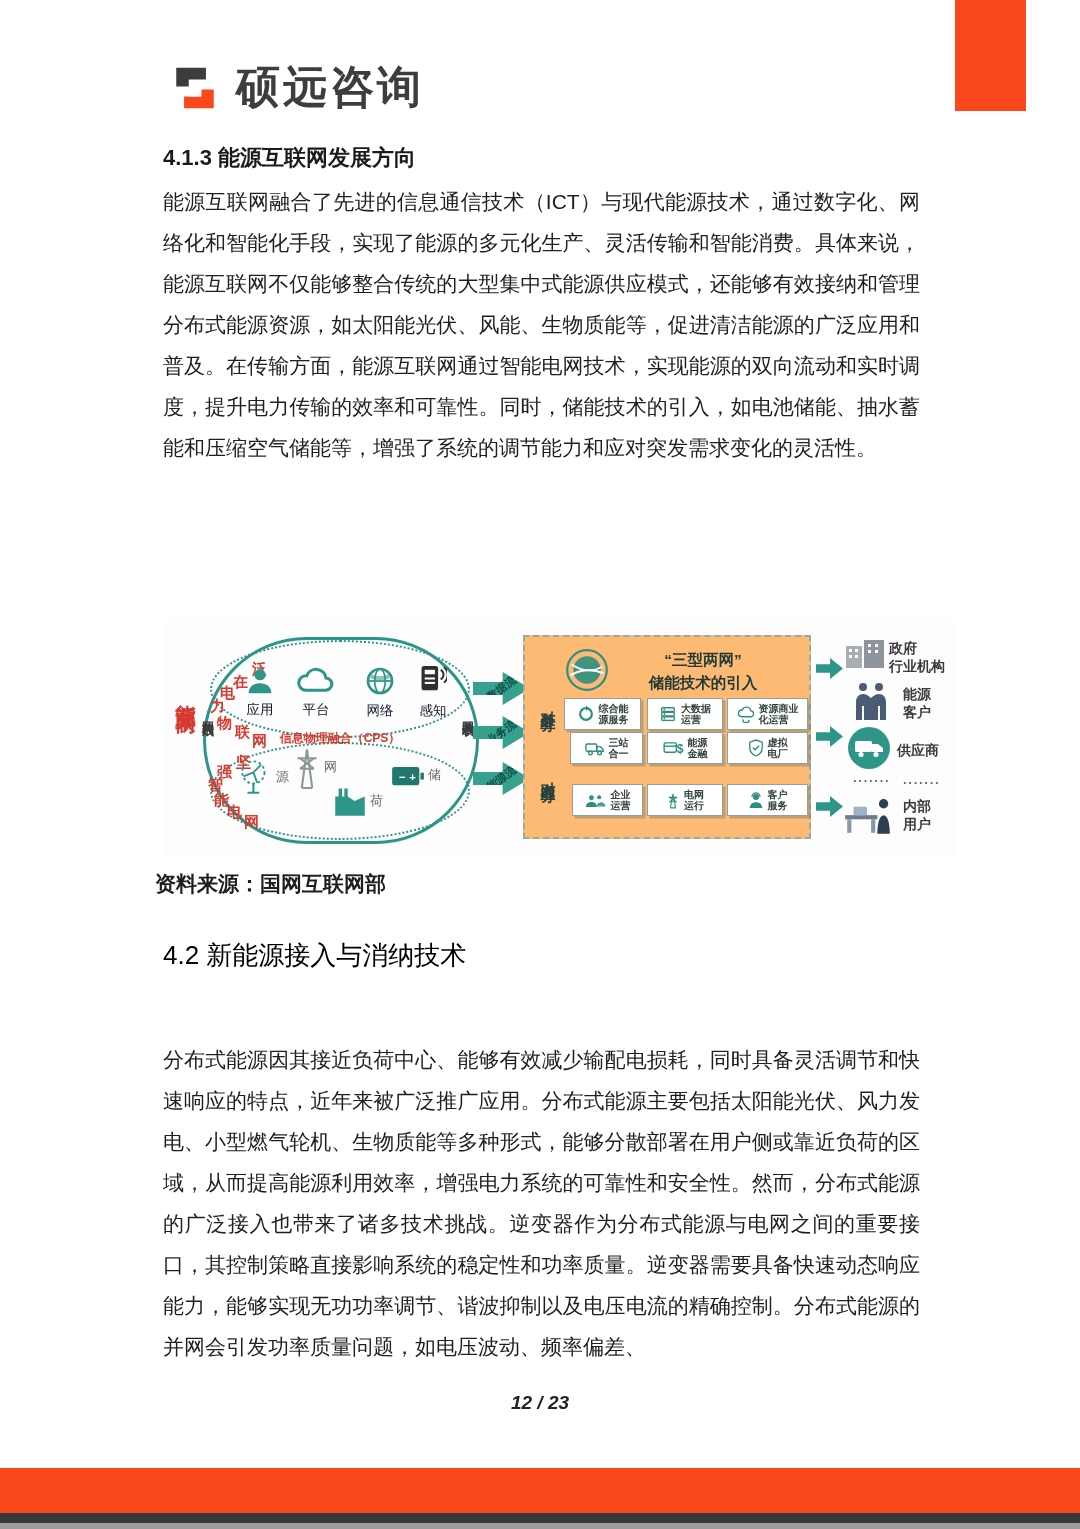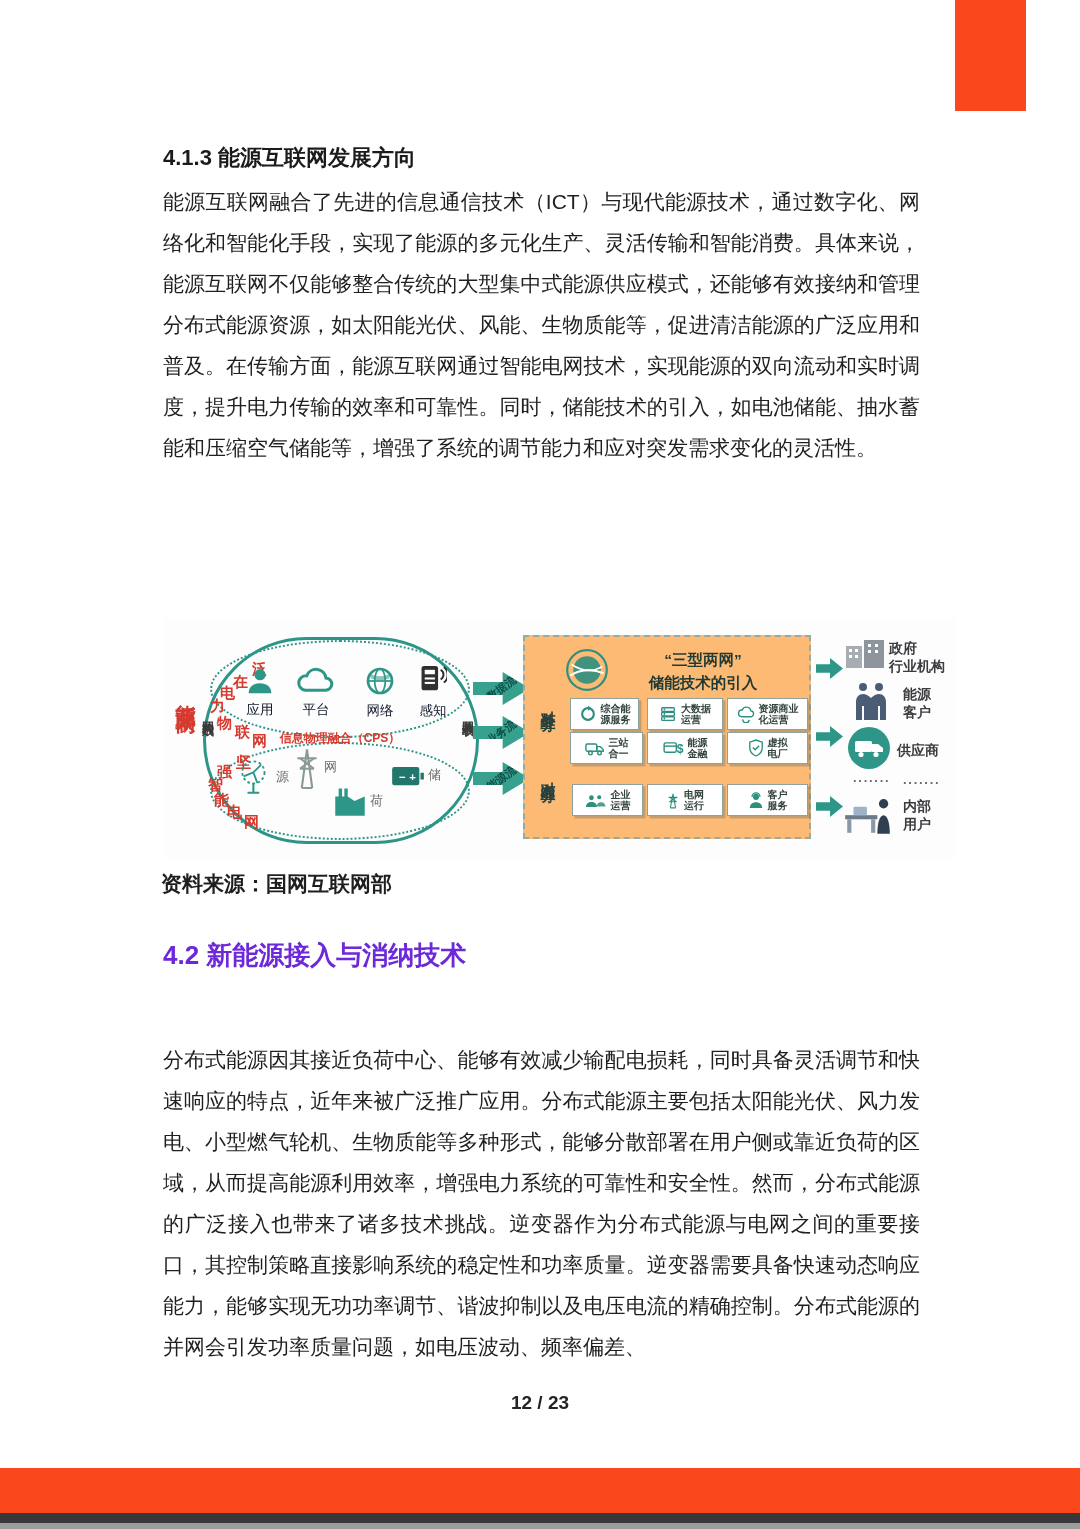--- a/index.html
+++ b/index.html
@@ -11,28 +11,28 @@
   .brand-name{font-size:44px;font-weight:bold;color:#3d3d3d;letter-spacing:3px;}
 
   
   .corner-block{position:absolute;left:955px;top:0;width:71px;height:111px;background:#fa481c;}
   .footer-orange{position:absolute;left:0;top:1468px;width:1080px;height:45px;background:#fa481c;}
   .footer-dark{position:absolute;left:0;top:1513px;width:1080px;height:10px;background:#38383a;}
   .footer-gray{position:absolute;left:0;top:1523px;width:1080px;height:6px;background:#9c9c9c;}
 
   
   .h3{position:absolute;left:163px;font-size:22px;font-weight:bold;color:#1b1b1b;}
-  .h2{position:absolute;left:163px;font-size:26px;font-weight:bold;color:#6d28d9;}
+  .h2{position:absolute;left:163px;font-size:26px;font-weight:normal;color:#000000;}
   .para{position:absolute;left:163px;width:757px;font-size:21px;line-height:41px;
         text-align:justify;color:#1f1f1f;}
   .caption{position:absolute;left:163px;top:563px;width:757px;text-align:center;
            font-size:21px;font-weight:bold;}
-  .source{position:absolute;left:161px;top:870px;font-size:21px;font-weight:bold;}
+  .source{position:absolute;left:155px;top:870px;font-size:21px;font-weight:bold;}
   .pageno{position:absolute;left:0;top:1392px;width:1080px;text-align:center;
-          font-size:19px;font-weight:bold;color:#242424;}
+          font-size:19px;font-weight:bold;color:#242424;font-style:italic;}
 
   
   .diagram{position:absolute;left:165px;top:618px;width:790px;height:240px;background:#fdfdfd;}
   .abs{position:absolute;}
   .vtext{writing-mode:vertical-rl;text-orientation:upright;}
   .red-vtitle{font-size:20px;font-weight:bold;color:#d63a2e;letter-spacing:3px;}
   .stadium{border:3px solid #2d9488;border-radius:110px;}
   .dellipse{border:2px dotted #2d9488;border-radius:50%;}
   .achar{position:absolute;font-size:15px;font-weight:bold;color:#d63a2e;}
   .smallv{font-size:12px;font-weight:bold;color:#3a3a3a;letter-spacing:1px;}
@@ -58,20 +58,28 @@
   .mini-arrow{position:absolute;left:651px;width:27px;height:21px;background:#2e9688;
       clip-path:polygon(0 30%,52% 30%,52% 0,100% 50%,52% 100%,52% 70%,0 70%);}
   .r-label{position:absolute;font-size:14px;font-weight:bold;color:#3b3b40;line-height:1.25;white-space:pre-line;}
   .rdots{position:absolute;font-size:13px;color:#666;letter-spacing:1px;font-weight:bold;}
 </style>
 </head>
 <body>
 
 <div id="page">
 
+  <div class="brand">
+    <svg width="50" height="52" viewBox="0 0 64 64">
+      <path d="M8 6h38v15H24v9H8z" fill="#3c3c3c"></path>
+      <path d="M56 58H18V43h22v-9h16z" fill="#fa481c"></path>
+      <path d="M24 30h16v13H24z" fill="#ffffff"></path>
+    </svg>
+    <div class="brand-name">硕远咨询</div>
+  </div>
   <div class="corner-block"></div>
 
   <div class="h3" style="top:143px">4.1.3 能源互联网发展方向</div>
   <div class="para" style="top:181px">能源互联网融合了先进的信息通信技术（ICT）与现代能源技术，通过数字化、网络化和智能化手段，实现了能源的多元化生产、灵活传输和智能消费。具体来说，能源互联网不仅能够整合传统的大型集中式能源供应模式，还能够有效接纳和管理分布式能源资源，如太阳能光伏、风能、生物质能等，促进清洁能源的广泛应用和普及。在传输方面，能源互联网通过智能电网技术，实现能源的双向流动和实时调度，提升电力传输的效率和可靠性。同时，储能技术的引入，如电池储能、抽水蓄能和压缩空气储能等，增强了系统的调节能力和应对突发需求变化的灵活性。</div>
 
   <div class="diagram">
 
     <div class="abs vtext red-vtitle" style="left:8px;top:70px;">能源互联网</div>
 
     <div class="abs stadium" style="left:38px;top:19px;width:270px;height:201px;"></div>
@@ -181,21 +189,21 @@
         <path d="M5 25c9-6 21-6 30-2" stroke="#fff" stroke-width="2" fill="none"></path>
         <path d="M6 15c9 6 19 7 28 2" stroke="#fff" stroke-width="1.4" fill="none"></path>
       </svg>
       <div class="cb-title">
         <div class="t1">“三型两网”</div>
         <div class="t2">储能技术的引入</div>
       </div>
       <div class="cb-vlabel vtext" style="top:62px">对外业务</div>
       <div class="cb-vlabel vtext" style="top:133px">对内业务</div>
 
-      <div class="cell" style="left:45px;top:61px;width:69px">
+      <div class="cell" style="left:39px;top:61px;width:77px">
         <svg width="18" height="18" viewBox="0 0 20 20">
           <circle cx="10" cy="10" r="6.5" fill="none" stroke="#2d8f7f" stroke-width="2.4"></circle>
           <path d="M10 0.5l3.5 3-3.5 3z" fill="#2d8f7f"></path>
           </svg>
         <div class="clabel">综合能
 源服务</div>
       </div>
       <div class="cell" style="left:122px;top:61px;width:76px">
         <svg width="18" height="18" viewBox="0 0 20 20">
           <g fill="none" stroke="#2d8f7f" stroke-width="1.5">

